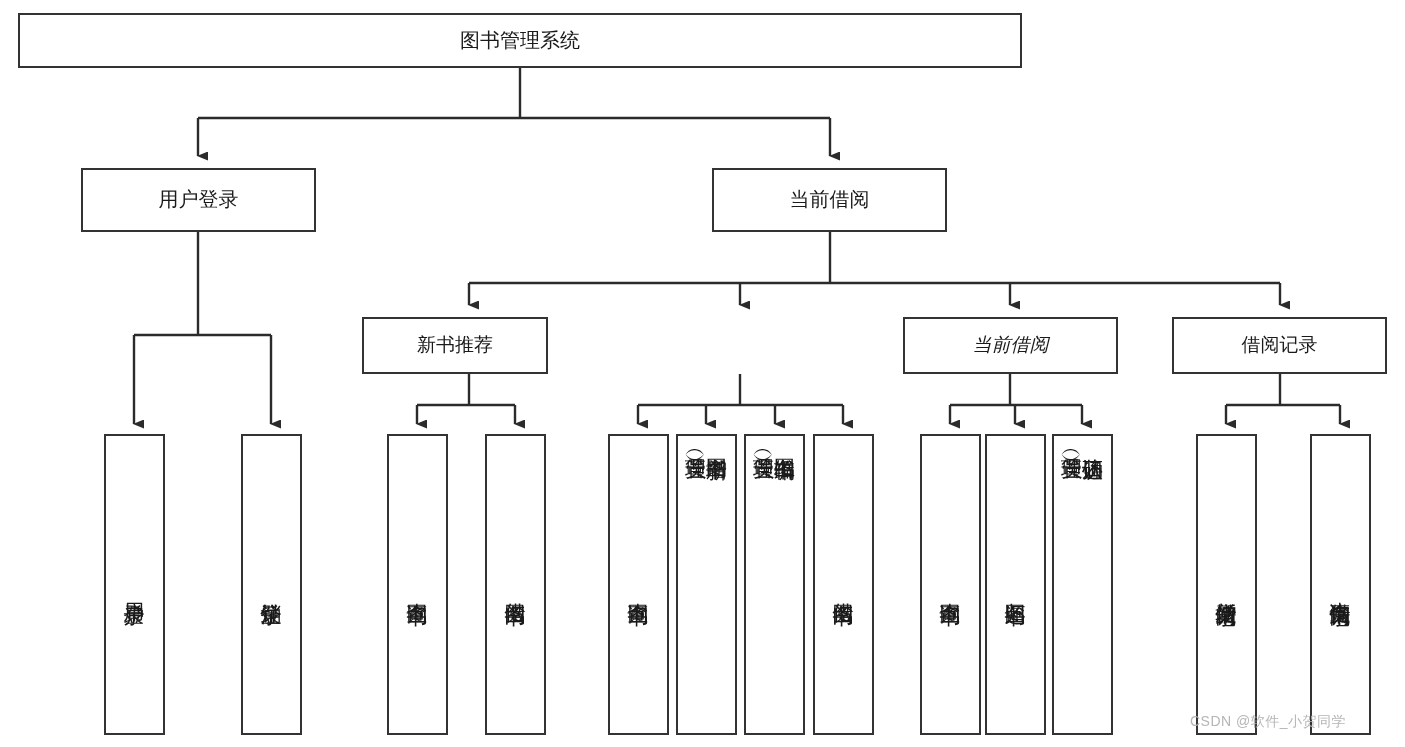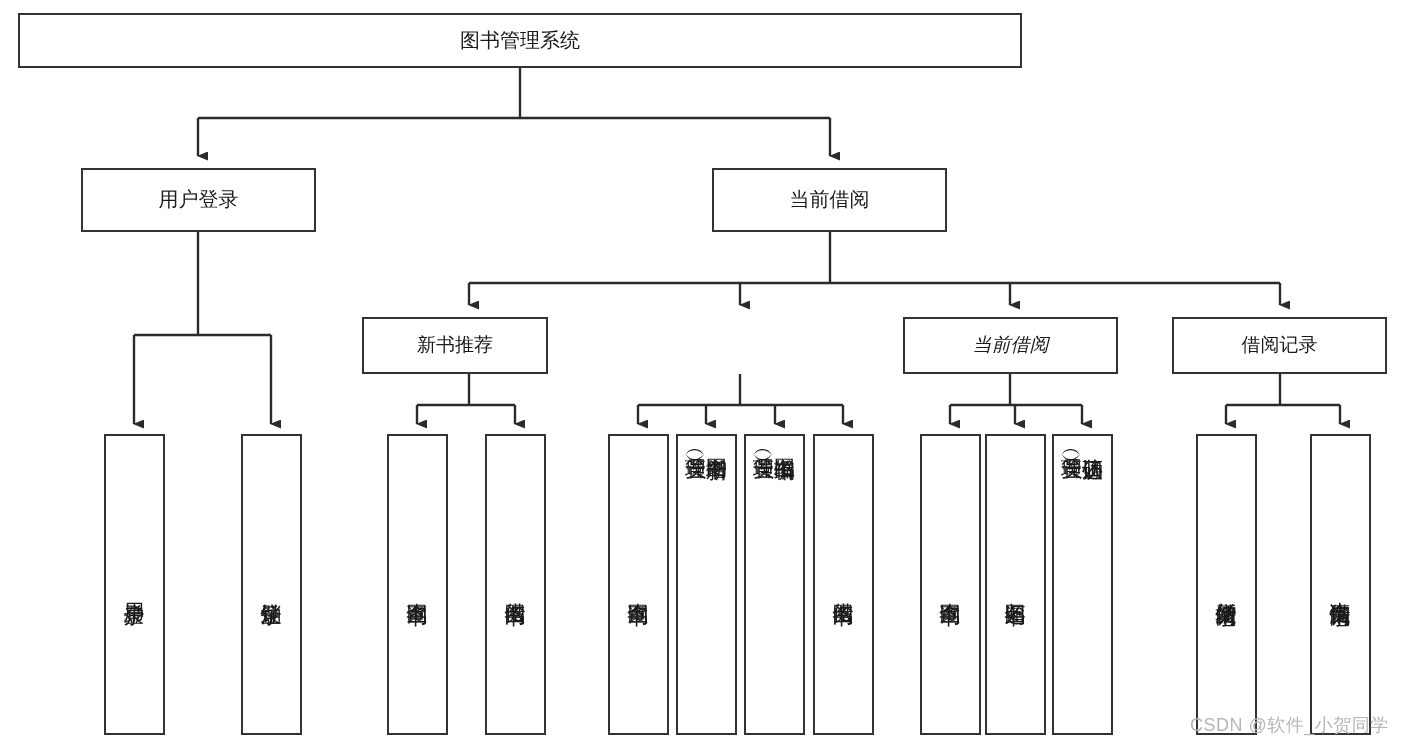--- a/index.html
+++ b/index.html
@@ -59,21 +59,21 @@
   .node-leaf.leaf-tall .node-label {
     letter-spacing: 0px;
   }
   .node-leaf.leaf-centered {
     align-items: center;
   }
   .watermark {
     position: absolute;
     left: 1190px;
     top: 713px;
-    font-size: 18px;
+    font-size: 14px;
     color: #b6b6b6;
     letter-spacing: 0.5px;
     white-space: nowrap;
     pointer-events: none;
   }
 </style>
 </head>
 <body>
 
 <div id="diagram-root">

